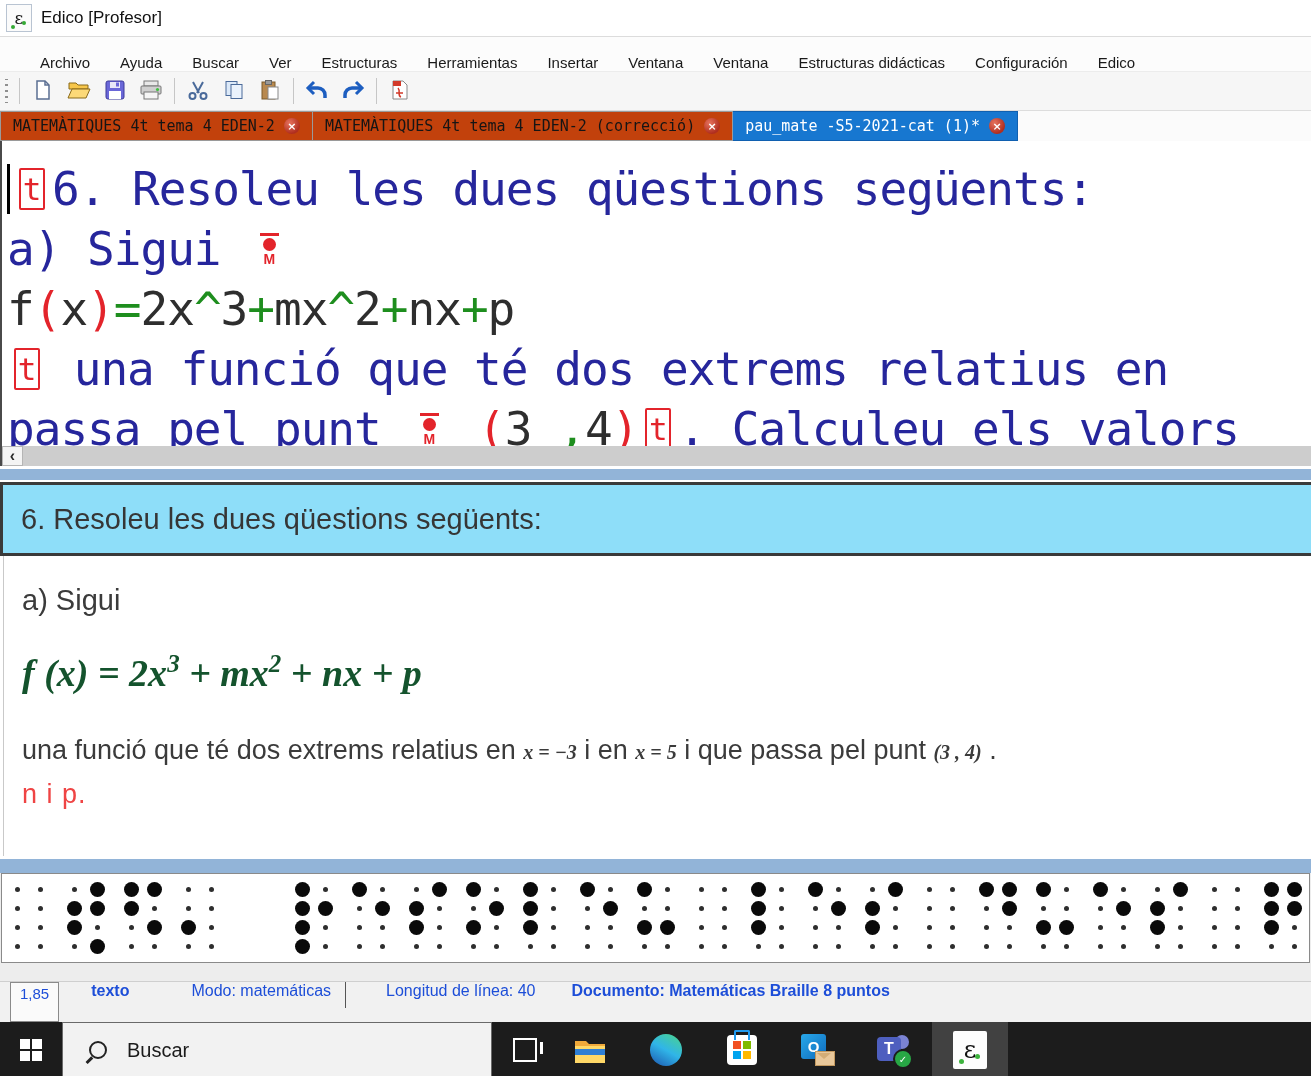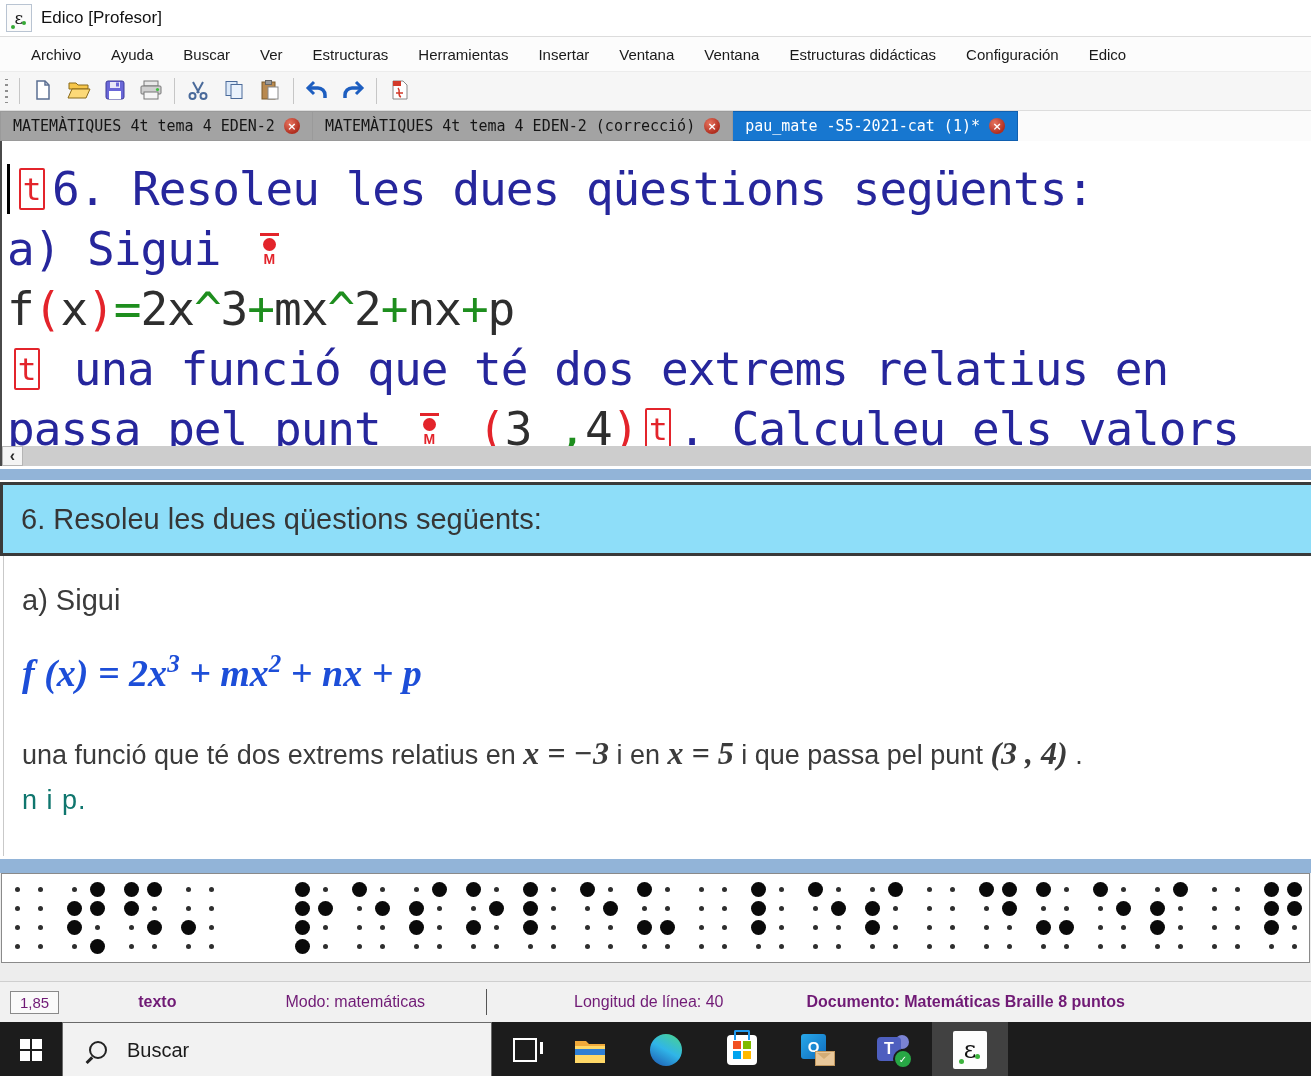--- a/index.html
+++ b/index.html
@@ -12,37 +12,37 @@
             border-bottom:1px solid #dcdcdc;flex:none;}
   .app-icon{width:24px;height:26px;border:1px solid #b9c4d2;background:#fbfbfb;position:relative;
             display:flex;align-items:center;justify-content:center;flex:none;}
   .app-icon .eps{font-family:"DejaVu Serif",serif;font-size:17px;color:#1a1a1a;line-height:1;}
   .app-icon .gd1,.app-icon .gd2{position:absolute;width:4px;height:4px;border-radius:50%;background:#35a935;}
   .app-icon .gd1{left:4px;bottom:2px;}
   .app-icon .gd2{right:5px;bottom:6px;}
   .title{margin-left:9px;font-size:17px;color:#111;}
 
   
-  .menubar{height:34px;display:flex;align-items:center;background:#fcfcfc;padding-left:16px;
+  .menubar{height:34px;display:flex;align-items:flex-end;background:#fcfcfc;padding-left:25px;
            border-bottom:1px solid #ececec;flex:none;}
   .menu-item{padding:0 15px;font-size:15px;color:#1a1a1a;white-space:nowrap;}
 
   
   .toolbar{height:38px;display:flex;align-items:center;background:#f6f6f6;
            border-bottom:1px solid #ddd;flex:none;}
   .tb-handle{width:7px;height:24px;margin:0 4px 0 3px;
              background-image:radial-gradient(circle,#8f8f8f 1.4px,transparent 1.5px);
              background-size:7px 6px;background-position:center;}
   .tool-sep{width:1px;height:26px;background:#c6c6c6;margin:0 5px;flex:none;}
   .tool-btn{width:34px;height:30px;border:none;background:transparent;display:flex;
             align-items:center;justify-content:center;padding:0;margin:0 1px;flex:none;}
 
   
   .tabrow{height:30px;display:flex;background:#fbfbfb;flex:none;align-items:stretch;}
-  .tab{display:flex;align-items:center;padding:0 12px;gap:9px;background:#a3a3a3;
+  .tab{display:flex;align-items:center;padding:0 12px;gap:9px;background:#c2410c;
        border:1px solid #9a9a9a;border-left:none;font-family:"DejaVu Sans Mono",monospace;
        font-size:15px;color:#151515;white-space:pre;}
   .tab:first-child{border-left:1px solid #9a9a9a;}
   .tab.active{background:#1777d0;color:#fff;border-color:#1060b0;}
   .tab-close{width:16px;height:16px;border-radius:50%;flex:none;
              background:radial-gradient(circle at 35% 32%,#df6a56 10%,#b02e1f 70%);
              color:#fff;font-size:11px;font-weight:bold;display:flex;align-items:center;
              justify-content:center;line-height:1;font-family:"DejaVu Sans",sans-serif;}
 
   
@@ -74,39 +74,39 @@
 
   
   .preview{height:374px;background:#fff;flex:none;overflow:hidden;}
   .pv-header{height:74px;background:#8edef9;border-top:3px solid #3a3a3a;border-bottom:3px solid #3a3a3a;
              border-left:3px solid #3a3a3a;box-sizing:border-box;display:flex;align-items:center;
              padding-left:18px;font-size:29px;color:#363636;}
   .pv-body{border-left:1px solid #c9c9c9;margin-left:3px;padding:28px 0 0 18px;height:300px;
            box-sizing:border-box;}
   .pv-line-a{font-size:29px;color:#3b3b3b;}
   .pv-formula{margin-top:33px;font-family:"Liberation Serif",serif;font-style:italic;font-weight:600;
-              font-size:38px;color:#1d4ed8;}
+              font-size:38px;color:#14532d;}
   .pv-formula sup{font-size:25px;}
   .pv-para{margin-top:40px;font-size:27px;color:#3b3b3b;}
-  .pv-math{font-family:"Liberation Serif",serif;font-style:italic;font-weight:600;font-size:32px;}
-  .pv-line2{margin-top:13px;font-size:27px;color:#0f766e;letter-spacing:1px;}
+  .pv-math{font-family:"Liberation Serif",serif;font-style:italic;font-weight:600;font-size:20px;}
+  .pv-line2{margin-top:13px;font-size:27px;color:#ef4444;letter-spacing:1px;}
 
   
   .braille-wrap{height:108px;background:#ededed;flex:none;}
   .braille-box{height:90px;margin:0 1px;background:#fff;border:1px solid #8a8a8a;display:flex;
                align-items:center;padding-left:8px;gap:19px;overflow:hidden;box-sizing:border-box;}
   .br-cell{display:grid;grid-template-columns:15px 15px;column-gap:8px;grid-auto-rows:16px;
            row-gap:3px;flex:none;width:38px;}
   .br-dot{align-self:center;justify-self:center;border-radius:50%;}
   .br-dot.raised{width:15px;height:15px;background:#0a0a0a;}
   .br-dot.flat{width:5px;height:5px;background:#2e2e2e;}
 
   
   .statusbar{height:40px;background:#f1f1f1;border-top:1px solid #cfcfcf;display:flex;
-             align-items:center;font-size:16px;color:#701a75;flex:none;gap:47px;}
+             font-size:16px;color:#1d4ed8;flex:none;}
   .pos-box{margin-left:10px;border:1px solid #8a8a8a;background:#fafafa;padding:2px 9px;font-size:15px;}
   .st-texto{margin-left:32px;font-weight:bold;}
   .st-mode{margin-left:62px;}
   .st-sep{margin-left:14px;width:1px;height:26px;background:#555;}
   .st-len{margin-left:40px;}
   .st-doc{margin-left:36px;font-weight:bold;}
 
   
   .taskbar{height:56px;background:#1c1c1c;display:flex;align-items:stretch;flex:none;}
   .tb-start{width:62px;border:none;background:transparent;display:flex;align-items:center;

